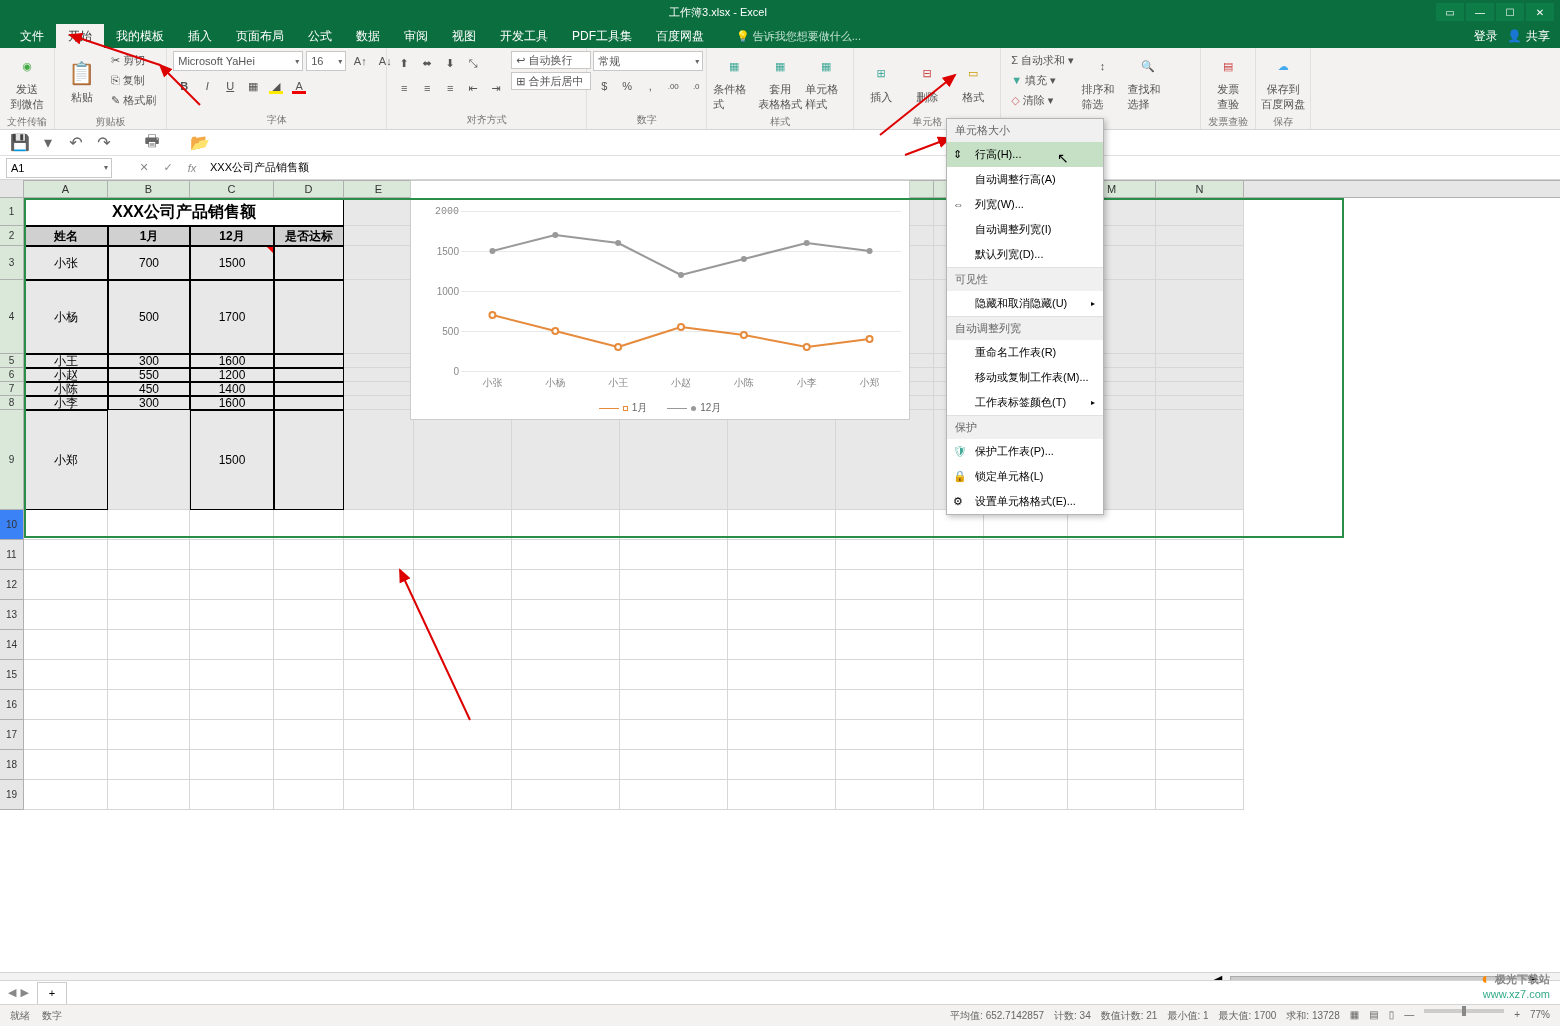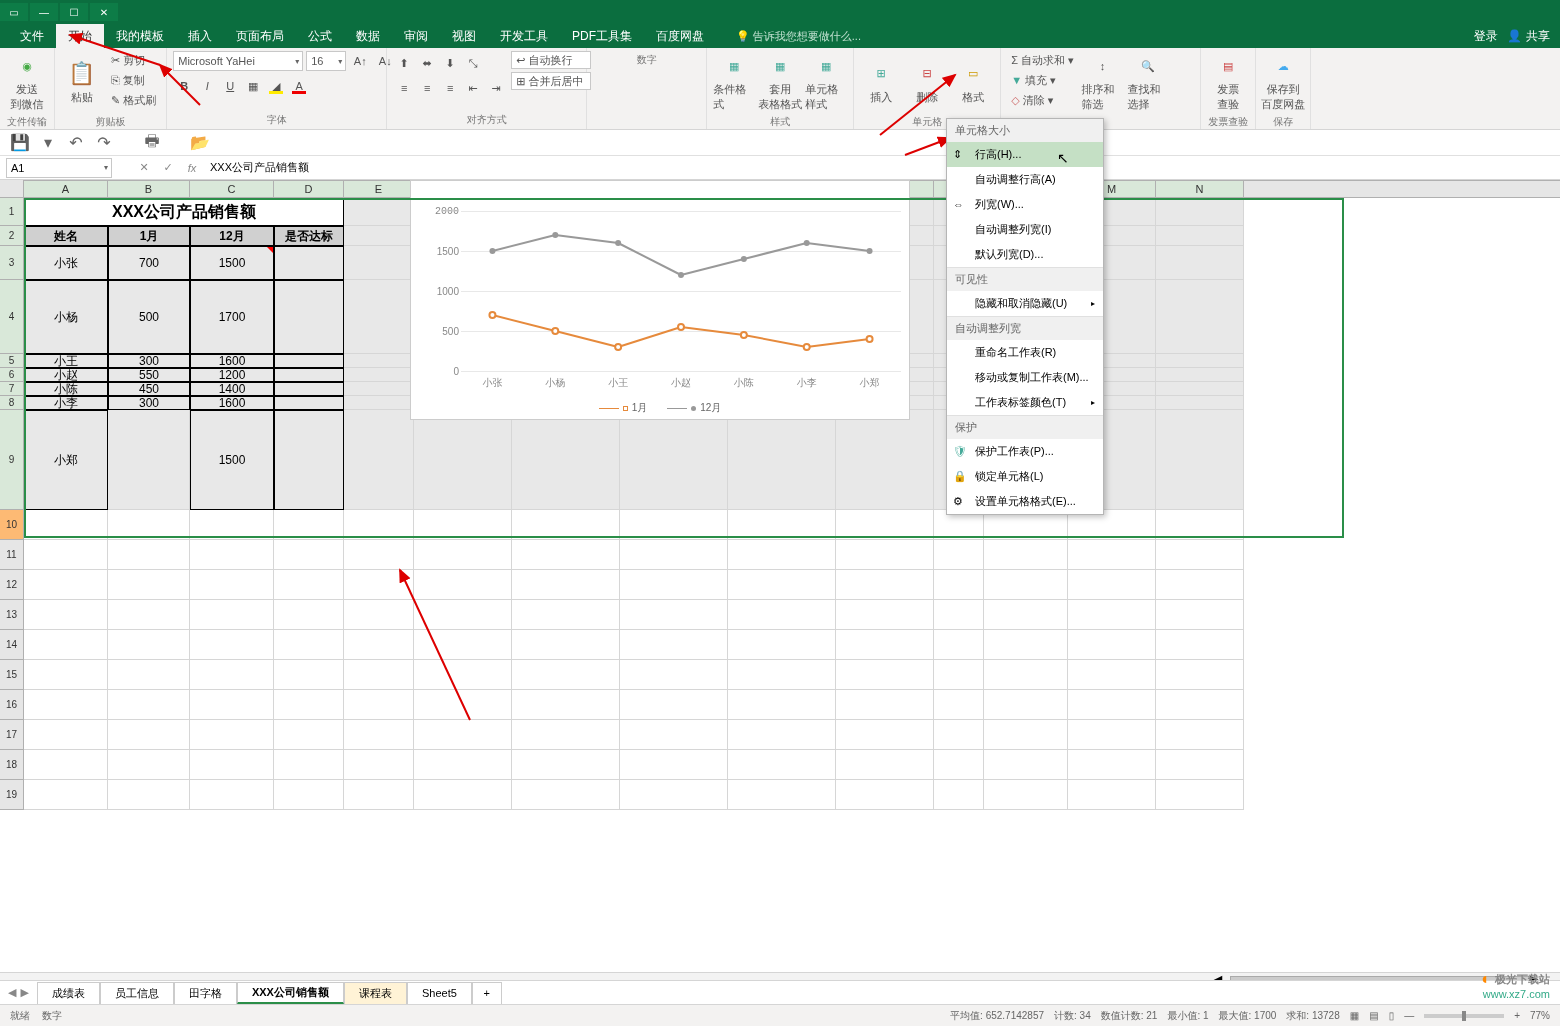--- a/index.html
+++ b/index.html
@@ -68,28 +68,29 @@
 .cursor-arrow{position:absolute;left:1057px;top:150px;z-index:200;font-size:14px;color:#000}
 .red-arrow{position:absolute;pointer-events:none;z-index:50}
 .sheet-tabs{height:24px;background:#fff;border-top:1px solid #d5d5d5;display:flex;align-items:center;font-size:11px}
 .st-nav{display:flex;gap:4px;padding:0 8px;color:#888}
 .st-tab{height:22px;padding:0 14px;display:flex;align-items:center;border:1px solid #ccc;border-bottom:none;background:#fff;cursor:pointer}
 .st-tab.active{background:#fff;border-bottom:2px solid #2a8e48;font-weight:bold}
 .st-tab.highlight{background:#fff3d6}
 .scroll-h{height:16px;background:#f3f3f3;border-top:1px solid #d5d5d5;display:flex;align-items:center;justify-content:flex-end;padding-right:10px}
 .statusbar{position:absolute;bottom:0;left:0;right:0;height:22px;background:#f3f2f1;border-top:1px solid #d5d5d5;display:flex;align-items:center;font-size:10px;color:#666;padding:0 10px}
 .statusbar .sb-left{display:flex;gap:12px}
-.statusbar .sb-right{margin-left:auto;display:flex;gap:10px;align-items:center}
+.statusbar .sb-right{margin-left:auto;display:flex;gap:10px;}
 .watermark{position:absolute;right:10px;bottom:26px;font-size:11px;color:#4a9;z-index:300;text-align:right}
 .color-bar{position:absolute;bottom:2px;left:4px;right:4px;height:3px}
 </style>
 </head>
 <body>
 
 <div class="titlebar">
+  <div class="titlebar-center">工作簿3.xlsx - Excel</div>
   <div class="titlebar-right">
     <div class="tb-btn">▭</div>
     <div class="tb-btn">—</div>
     <div class="tb-btn">☐</div>
     <div class="tb-btn" style="background:#0d7c47">✕</div>
   </div>
 </div>
 
 <div class="menubar">
   <div class="menu-item">文件</div>
@@ -188,20 +189,30 @@
           </div>
       </div>
       <div style="display:flex;flex-direction:column;gap:3px">
         <div class="small-btn" style="border:1px solid #c8c8c8;background:#fff;width:80px">↩ <span>自动换行</span></div>
         <div class="small-btn" style="border:1px solid #c8c8c8;background:#fff;width:80px">⊞ <span>合并后居中</span></div>
       </div>
     </div>
     <div class="ribbon-group-label">对齐方式</div>
   </div>
   <div class="ribbon-group" style="width:120px">
+    <div class="ribbon-group-content" style="flex-direction:column;gap:3px">
+      <div class="combo" style="width:110px">常规</div>
+      <div class="btn-row">
+          <div class="btn-sq">$</div>
+          <div class="btn-sq">%</div>
+          <div class="btn-sq">,</div>
+          <div class="btn-sq" style="font-size:8px">.00</div>
+          <div class="btn-sq" style="font-size:8px">.0</div>
+        </div>
+    </div>
     <div class="ribbon-group-label">数字</div>
   </div>
   <div class="ribbon-group">
     <div class="ribbon-group-content">
       <div class="big-btn">
           <div class="icon" style="color:#4a9">▦</div>
           <span>条件格式</span>
         </div>
       <div class="big-btn">
           <div class="icon" style="color:#4a9">▦</div>
@@ -311,21 +322,21 @@
   <div class="row-headers" id="row-headers" style="height: 612px;">
       <div class="rh" style="height: 28px;">1</div>
       <div class="rh" style="height: 20px;">2</div>
       <div class="rh" style="height: 34px;">3</div>
       <div class="rh" style="height: 74px;">4</div>
       <div class="rh" style="height: 14px;">5</div>
       <div class="rh" style="height: 14px;">6</div>
       <div class="rh" style="height: 14px;">7</div>
       <div class="rh" style="height: 14px;">8</div>
       <div class="rh" style="height: 100px;">9</div>
-      <div class="rh" style="height: 30px; background: #fdba74;">10</div>
+      <div class="rh" style="height: 30px; background: #3b82f6;">10</div>
       <div class="rh" style="height: 30px; background: rgb(230, 230, 230);">11</div>
       <div class="rh" style="height: 30px; background: rgb(230, 230, 230);">12</div>
       <div class="rh" style="height: 30px; background: rgb(230, 230, 230);">13</div>
       <div class="rh" style="height: 30px; background: rgb(230, 230, 230);">14</div>
       <div class="rh" style="height: 30px; background: rgb(230, 230, 230);">15</div>
       <div class="rh" style="height: 30px; background: rgb(230, 230, 230);">16</div>
       <div class="rh" style="height: 30px; background: rgb(230, 230, 230);">17</div>
       <div class="rh" style="height: 30px; background: rgb(230, 230, 230);">18</div>
       <div class="rh" style="height: 30px; background: rgb(230, 230, 230);">19</div>
     </div>
@@ -768,28 +779,20 @@
       <div style="width:20px">◀</div>
       <div style="width:300px;height:10px;background:#ccc;border:1px solid #aaa"></div>
       <div style="width:20px">▶</div>
     </div>
 </div>
 <div style="position:absolute;bottom:22px;left:0;right:0" class="sheet-tabs">
   <div class="st-nav">
       <span>◀</span>
       <span>▶</span>
     </div>
-  <div id="sheet-tabs-container" style="display:flex">
-      <div class="st-tab">成绩表</div>
-      <div class="st-tab">员工信息</div>
-      <div class="st-tab">田字格</div>
-      <div class="st-tab active">XXX公司销售额</div>
-      <div class="st-tab highlight">课程表</div>
-      <div class="st-tab">Sheet5</div>
-    </div>
   <div class="st-tab" style="width:24px;justify-content:center">+</div>
 </div>
 
 <div class="statusbar">
   <div class="sb-left">
     <span>就绪</span>
     <span>数字  </span>
   </div>
   <div class="sb-right">
     <span>平均值: 652.7142857</span>

